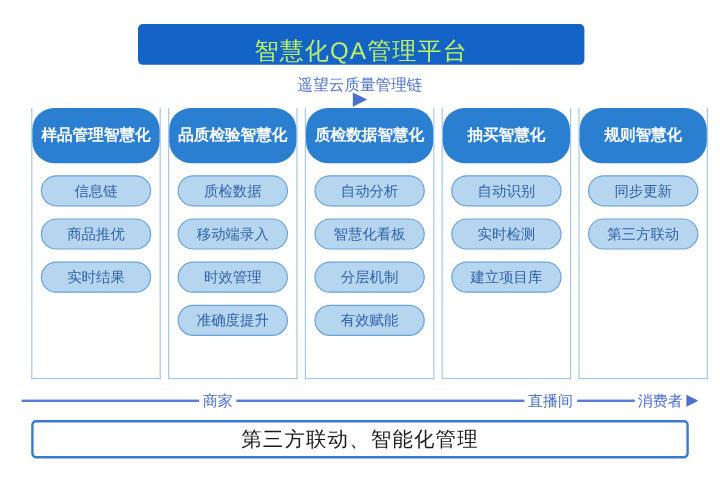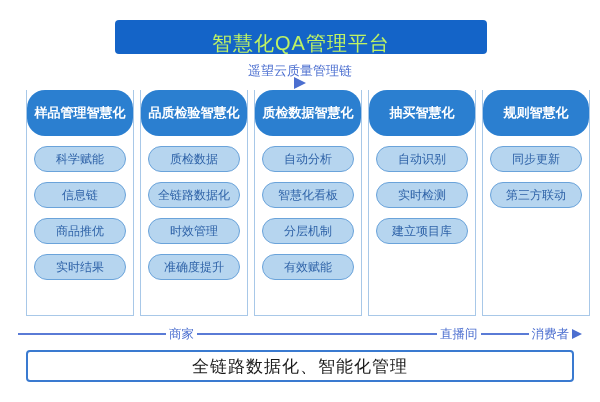--- a/index.html
+++ b/index.html
@@ -195,36 +195,35 @@
 
 <div class="columns">
 
   <div class="column">
     <div class="col-header">
       <span>样品管理</span>
         <br>
       <span>智慧化</span>
     </div>
     <div class="col-body">
-      <div class="pill">科学赋能</div>
       <div class="pill">信息链</div>
       <div class="pill">商品推优</div>
       <div class="pill">实时结果</div>
     </div>
   </div>
 
   <div class="column">
     <div class="col-header">
       <span>品质检验</span>
         <br>
       <span>智慧化</span>
     </div>
     <div class="col-body">
       <div class="pill">质检数据</div>
-      <div class="pill">全链路数据化</div>
+      <div class="pill">移动端录入</div>
       <div class="pill">时效管理</div>
       <div class="pill">准确度提升</div>
     </div>
   </div>
 
   <div class="column">
     <div class="col-header">
       <span>质检数据</span>
         <br>
       <span>智慧化</span>
@@ -264,14 +263,14 @@
   <div class="line seg1"></div>
   <span class="actor-label">商家</span>
   <div class="line seg2"></div>
   <span class="actor-label">直播间</span>
   <div class="line seg3"></div>
   <span class="actor-label">消费者</span>
   <div class="arrow-head"></div>
 </div>
 
 <div class="banner">
-  <span class="banner-text">全链路数据化、智能化管理</span>
+  <span class="banner-text">第三方联动、智能化管理</span>
 </div>
 
 </body></html>

